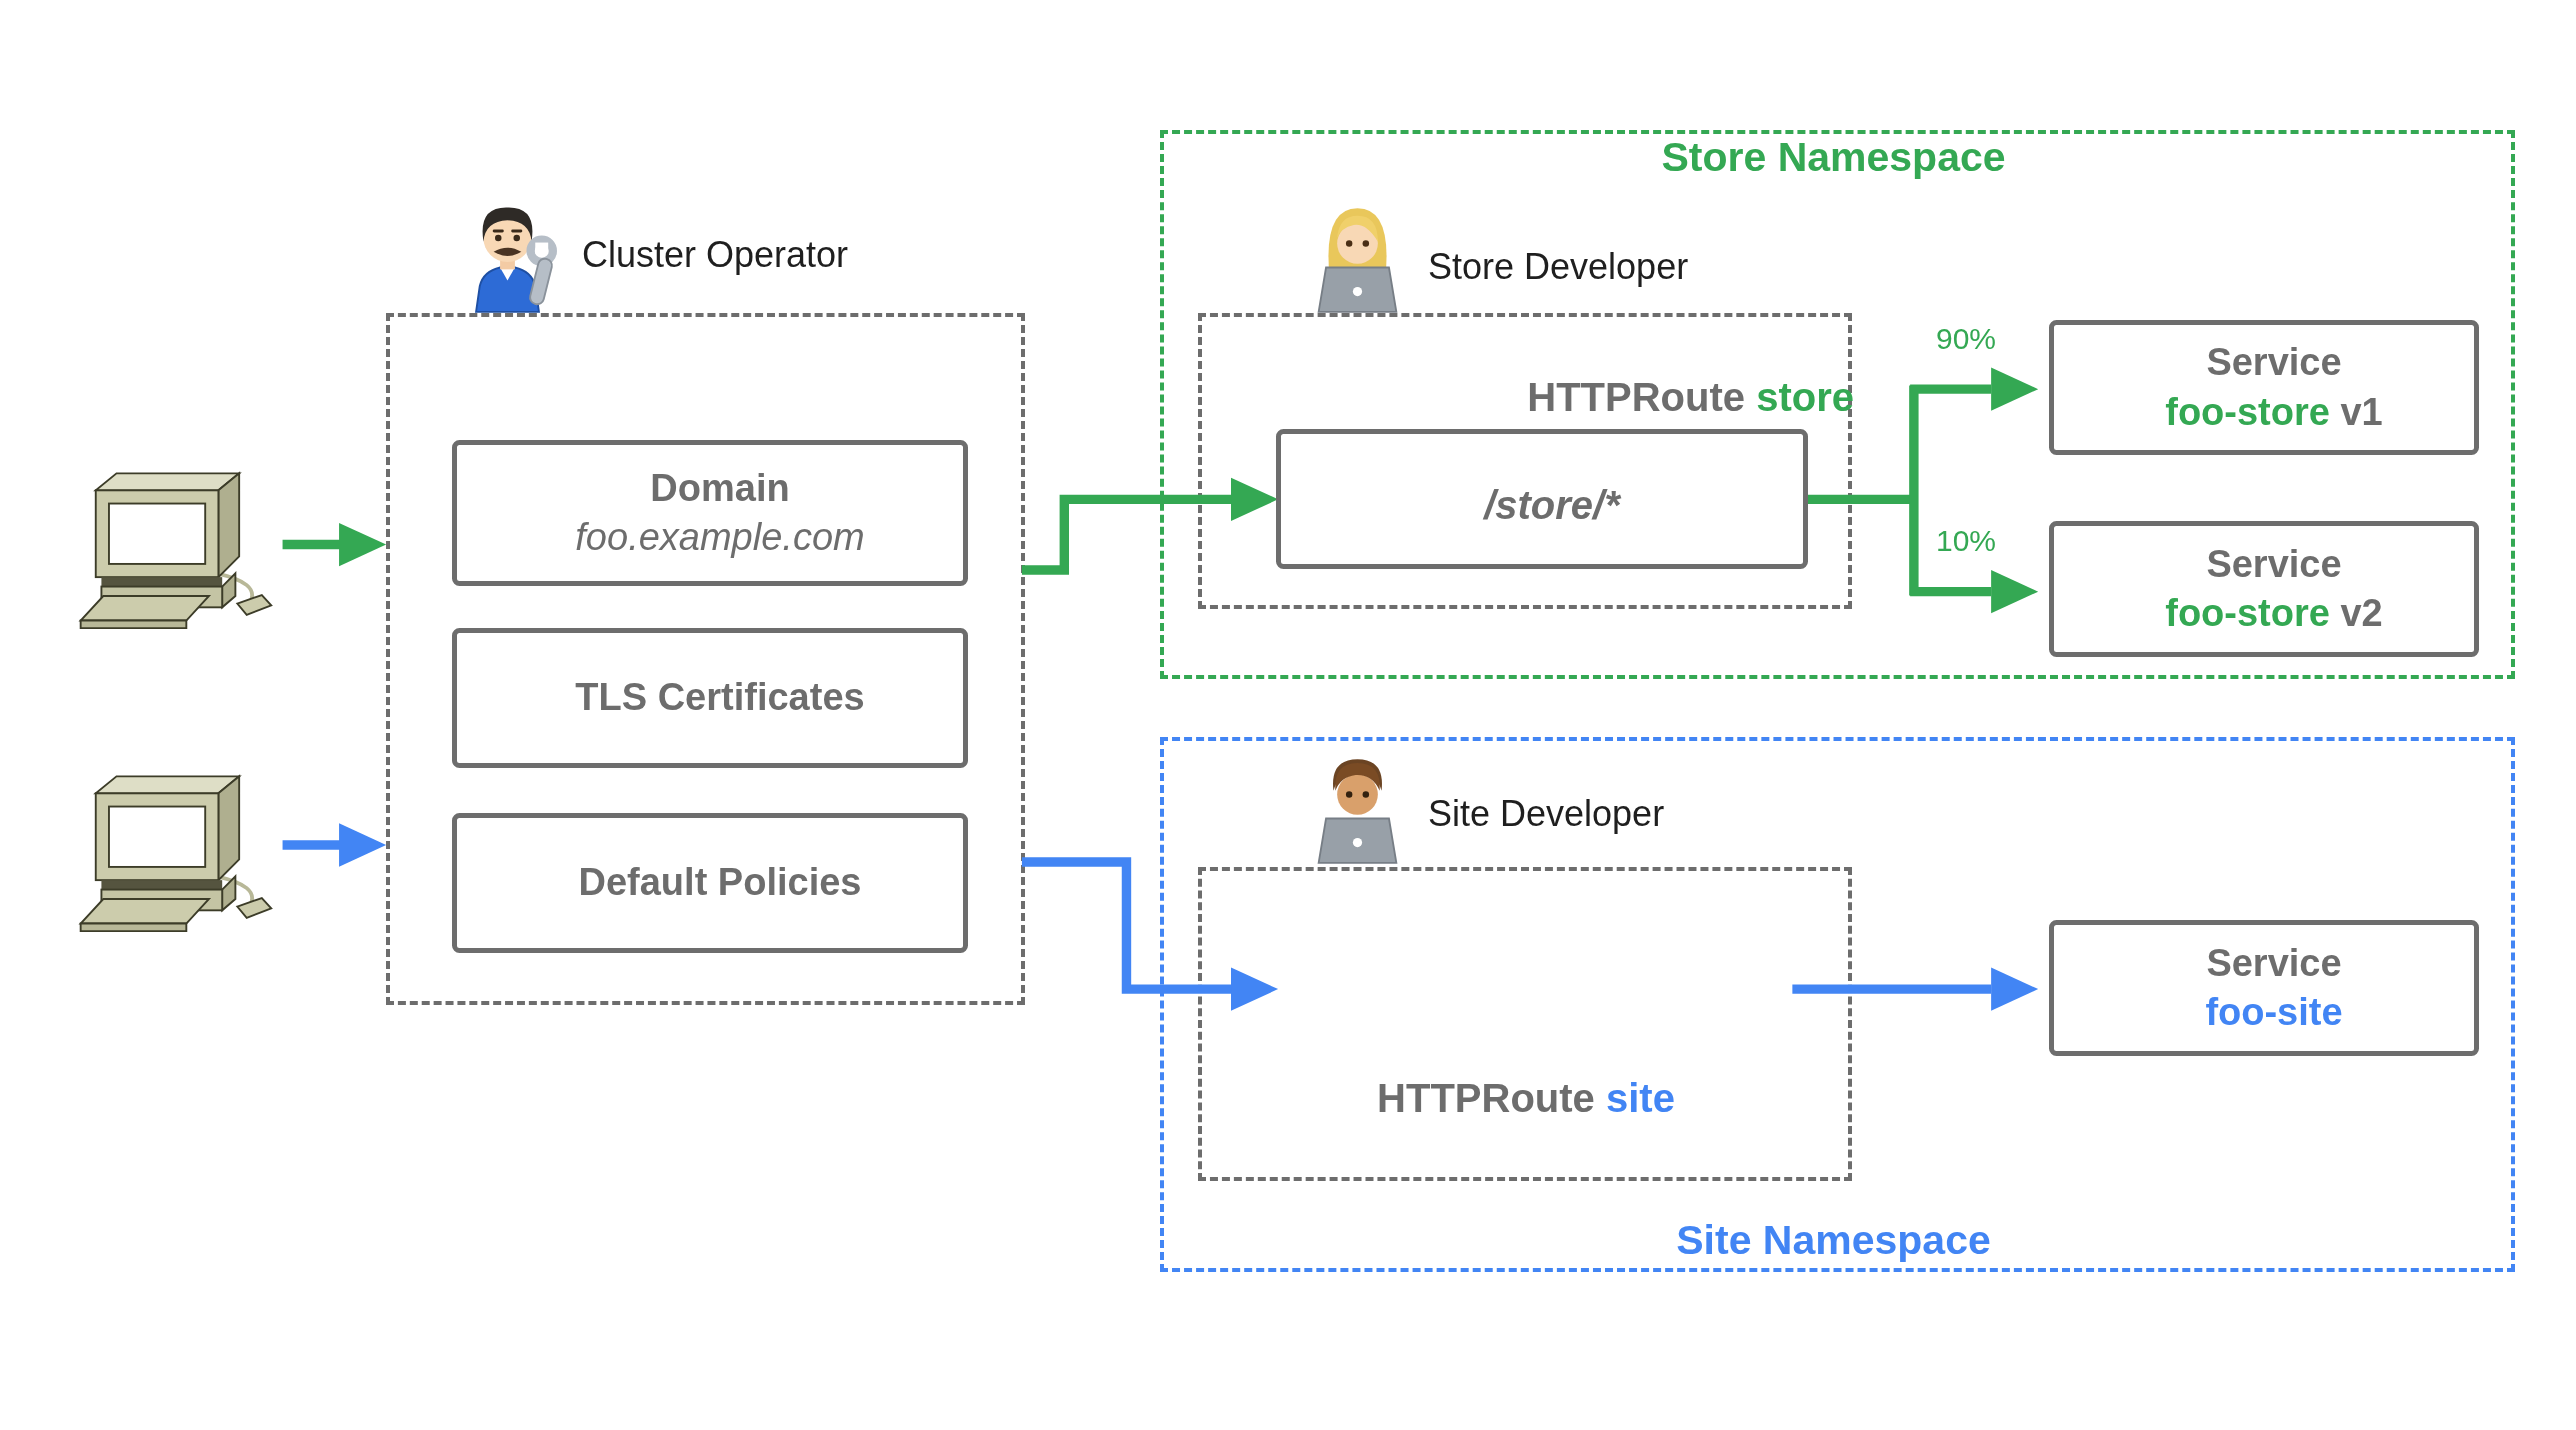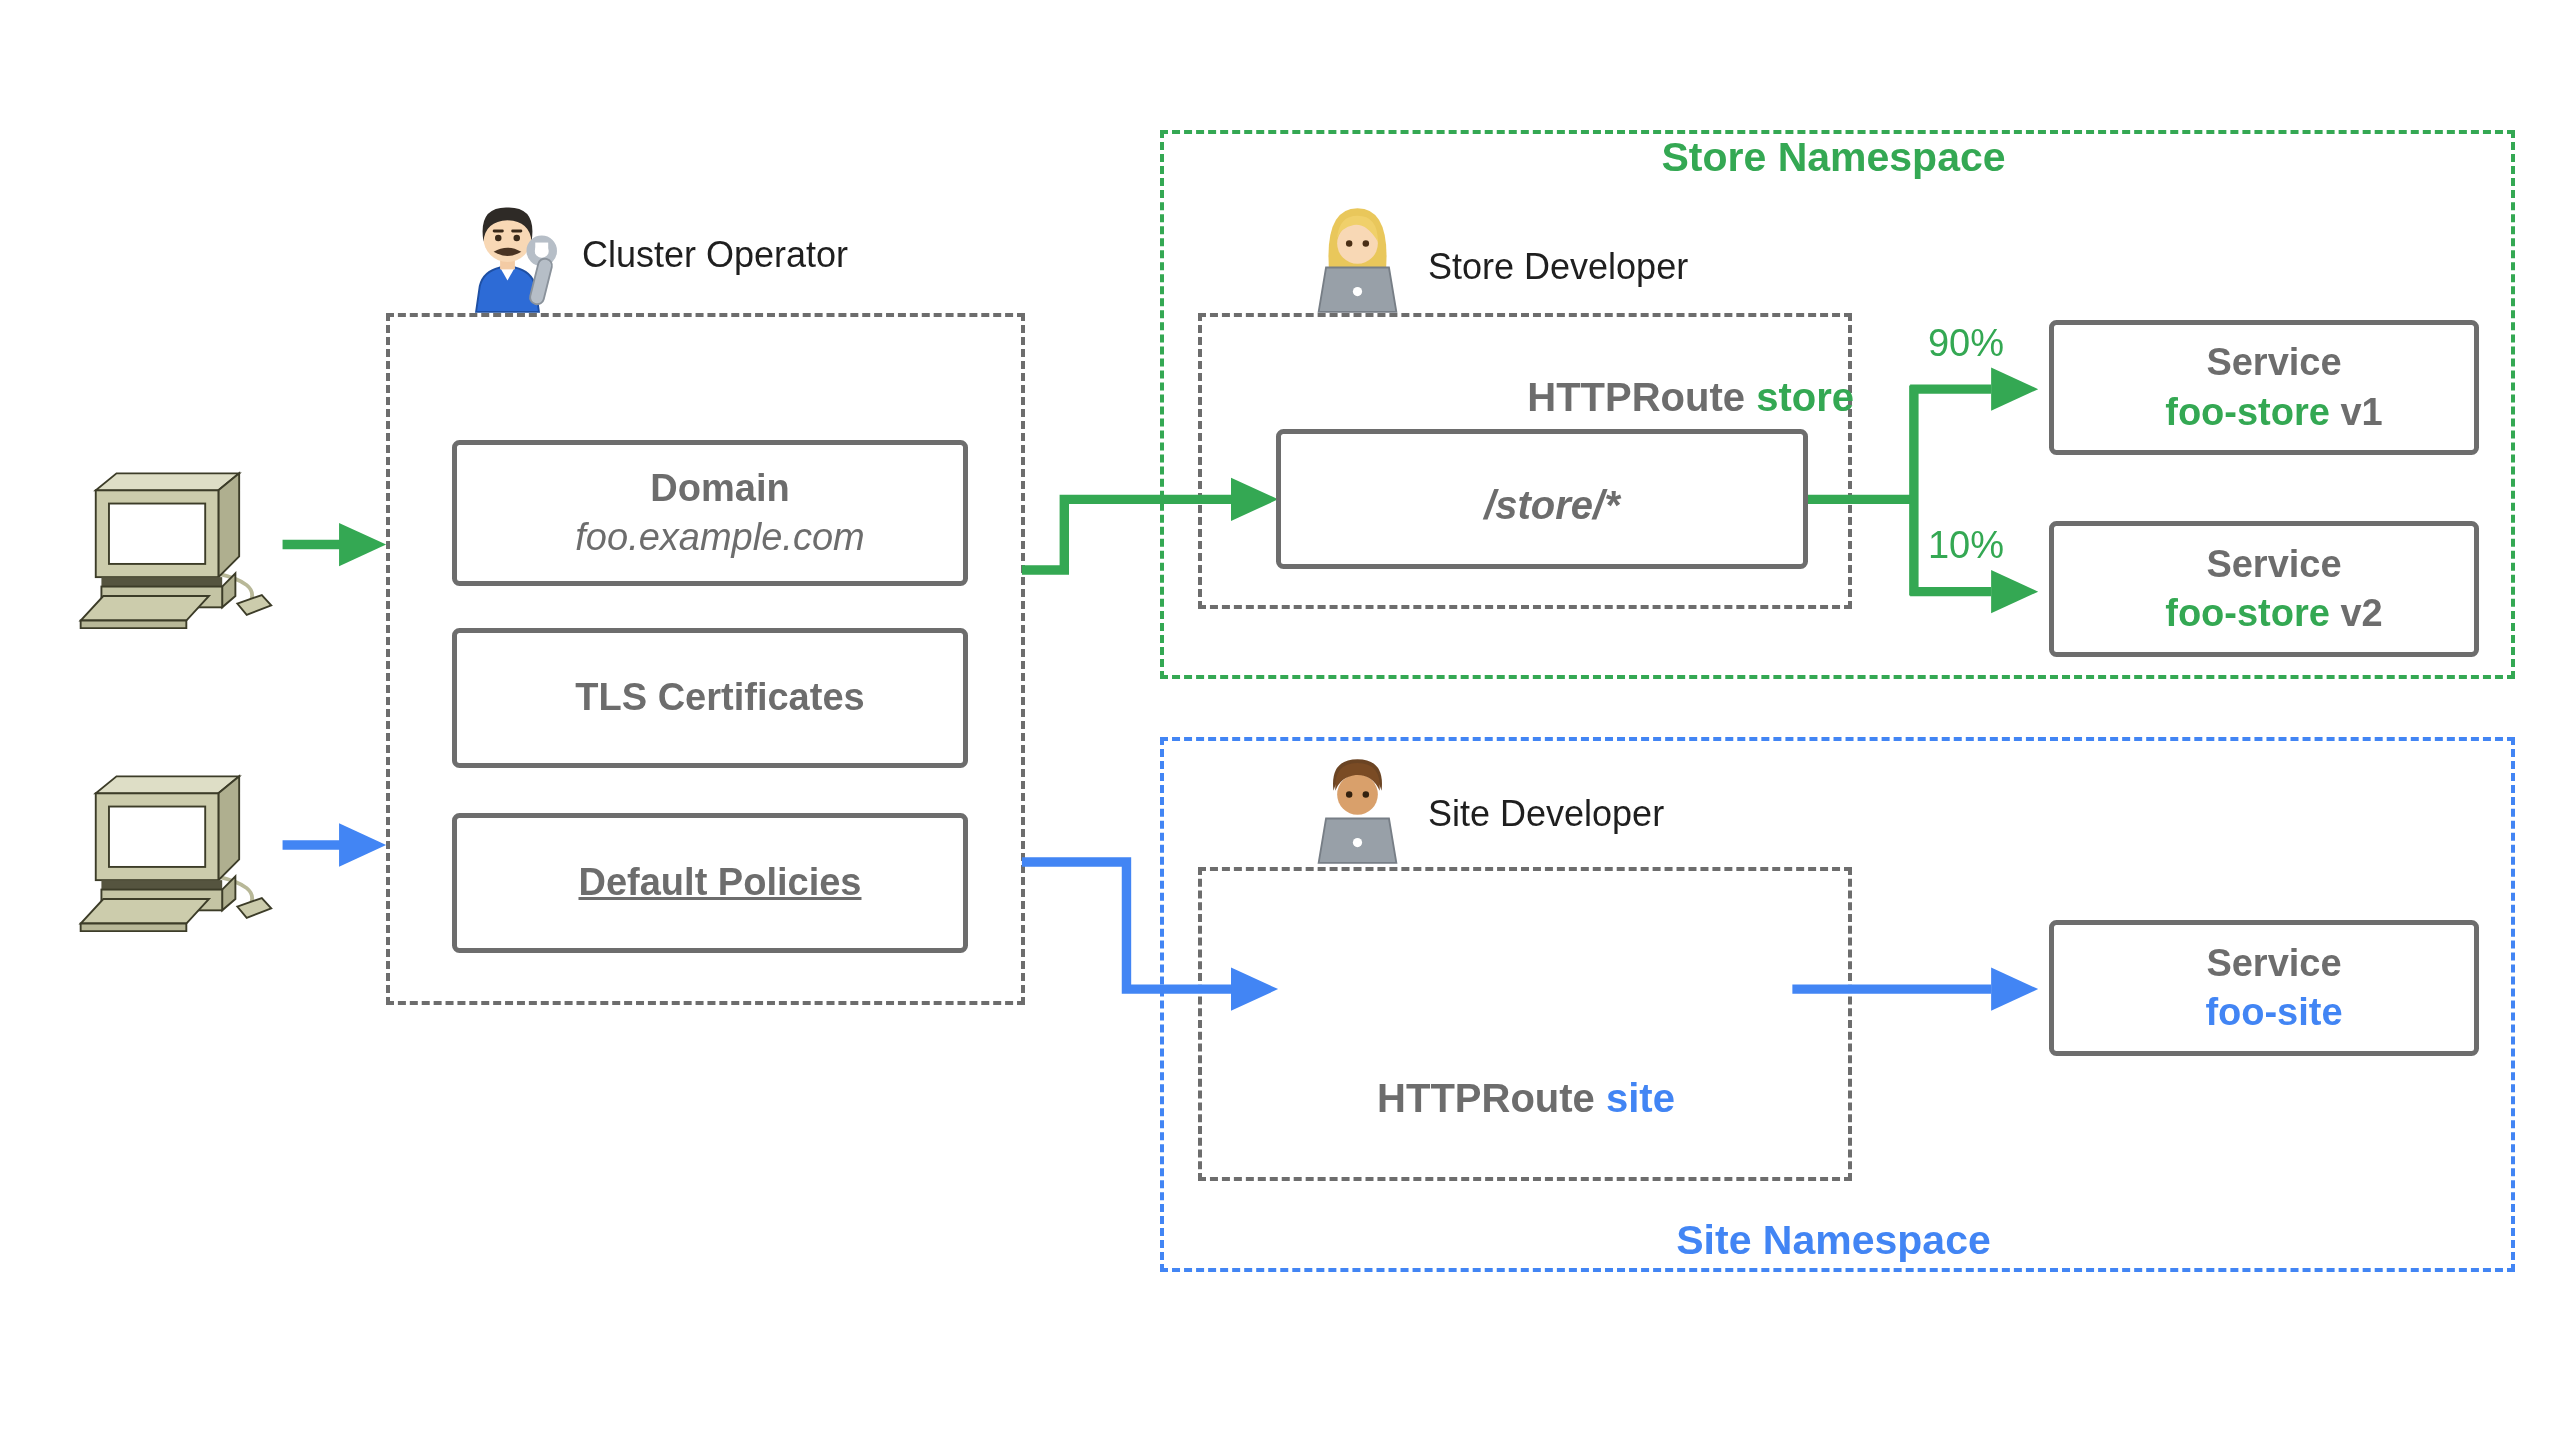--- a/index.html
+++ b/index.html
@@ -13,21 +13,21 @@
              display:flex;flex-direction:column;align-items:center;justify-content:center;
              color:#6d6d6d;font-weight:700;font-size:38px;line-height:1.3;padding-left:20px;}
   .lbl{color:#1f1f1f;font-size:36px;display:flex;align-items:center;}
   .title{font-weight:700;font-size:40px;text-align:center;color:#6d6d6d;}
   .ns-title{font-weight:700;font-size:41px;text-align:center;}
   .green{color:#34A853;}
   .blue{color:#4285F4;}
   .gw-blue{color:#1A73E8;}
   .italic{font-style:italic;font-weight:400;}
   .path-text{font-style:italic;font-weight:700;color:#6d6d6d;font-size:40px;margin-top:12px;}
-  .pct{font-size:38px;color:#34A853;text-align:center;}
+  .pct{font-size:30px;color:#34A853;text-align:center;}
   svg{display:block;}
 </style>
 </head>
 <body>
 
 <div class="canvas">
 
   <div class="abs dashed-gray" style="left:386px;top:313px;width:631px;height:684px;"></div>
 
   <div class="abs dashed-green" style="left:1160px;top:130px;width:1347px;height:541px;"></div>
@@ -155,21 +155,21 @@
 
   <div class="abs solid-box" style="left:452px;top:440px;width:486px;height:136px;">
     <div>Domain</div>
     <div class="italic">foo.example.com</div>
   </div>
 
   <div class="abs solid-box" style="left:452px;top:628px;width:486px;height:130px;">
     <div>TLS Certificates</div>
   </div>
 
-  <div class="abs solid-box" style="left:452px;top:813px;width:486px;height:130px;text-decoration:underline;">
+  <div class="abs solid-box" style="left:452px;top:813px;width:486px;height:130px;">
     <div>Default Policies</div>
   </div>
 
   <div class="abs title" style="left:1198px;top:375px;width:656px;text-align:right;">
     <span>HTTPRoute</span>
     <span class="green">store</span>
   </div>
 
   <div class="abs solid-box" style="left:1276px;top:429px;width:502px;height:130px;">
     <div class="path-text">/store/*</div>

